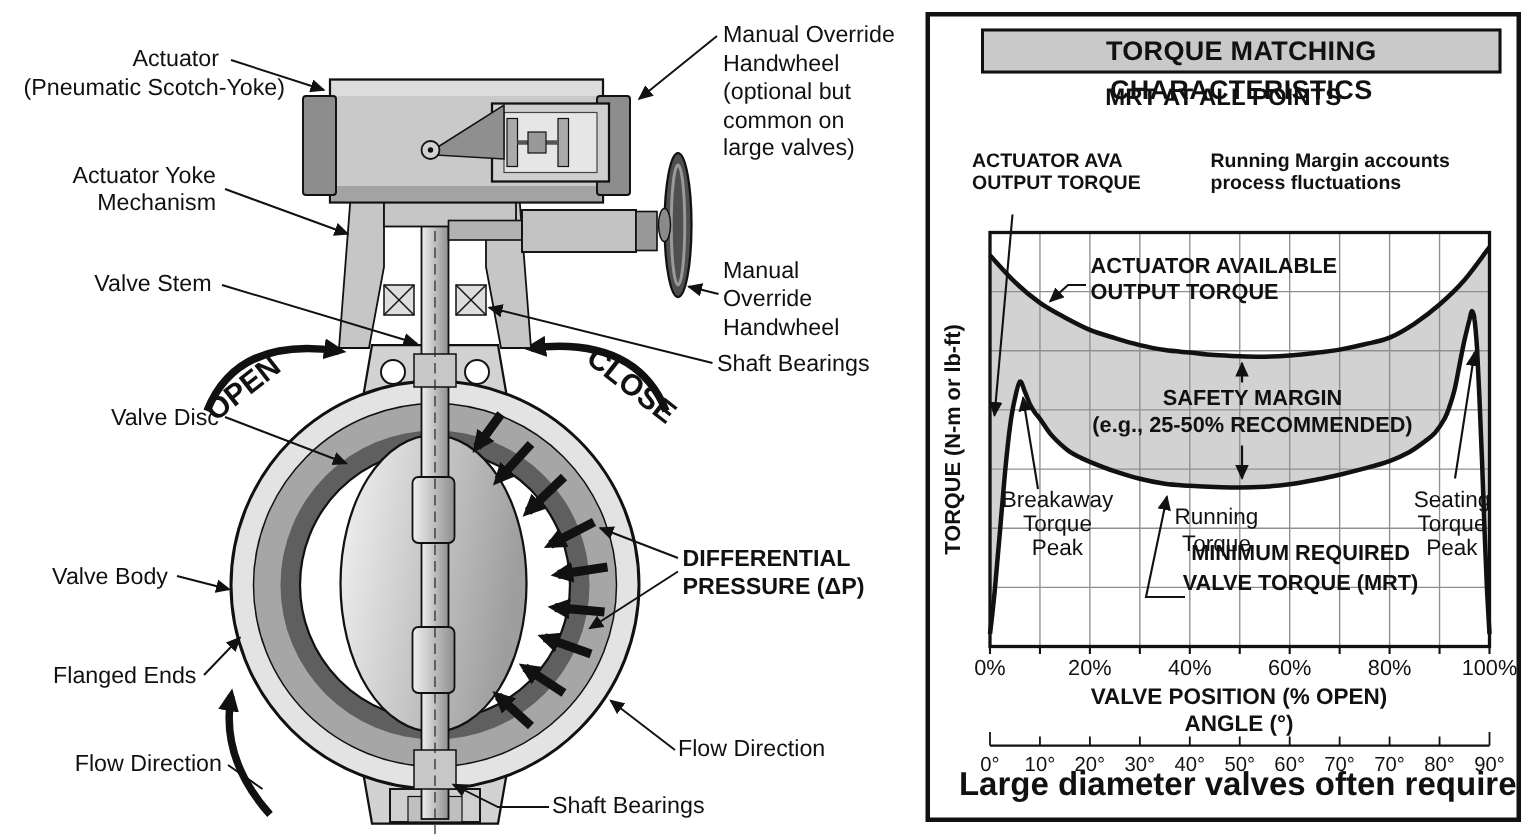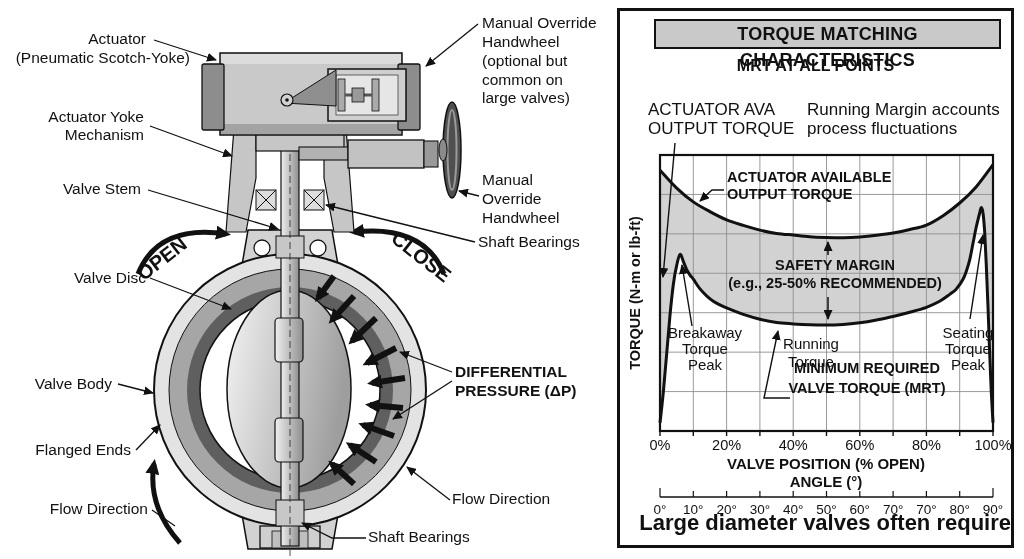--- a/index.html
+++ b/index.html
@@ -9,21 +9,21 @@
   .lbl{font-size:15.5px;fill:#111;}
   .lblb{font-size:15.5px;font-weight:bold;fill:#111;}
   .rot{font-size:20px;font-weight:bold;fill:#111;}
   .panel{position:absolute;left:617px;top:8px;width:397px;height:540px;border:3px solid #111;
          box-sizing:border-box;background:#fff;}
   .banner{position:absolute;left:10px;right:10px;top:8px;height:30px;background:#c9c9c9;
           border:2px solid #111;box-sizing:border-box;text-align:center;
           font-weight:bold;font-size:18px;line-height:26px;letter-spacing:.2px;margin-left:24px;}
   .headline{position:absolute;left:0;right:0;top:46px;text-align:center;font-weight:bold;
             font-size:16px;line-height:1.15;}
-  .note{position:absolute;font-weight:normal;font-size:17px;line-height:1.13;}
+  .note{position:absolute;font-weight:bold;font-size:13px;line-height:1.13;}
   .note-left{left:28px;top:89px;}
   .note-right{left:187px;top:89px;}
   .chart-svg{position:absolute;left:0;top:130px;}
   .footer{position:absolute;left:0;right:0;top:498px;text-align:right;font-weight:bold;
           font-size:22px;line-height:1.25;}
   .c-tick{font-size:14.5px;fill:#111;}
   .c-ang{font-size:13.5px;fill:#111;}
   .c-axis{font-size:15px;font-weight:bold;fill:#111;}
   .c-ann{font-size:15px;fill:#111;}
   .c-annb{font-size:14.5px;font-weight:bold;fill:#111;}

